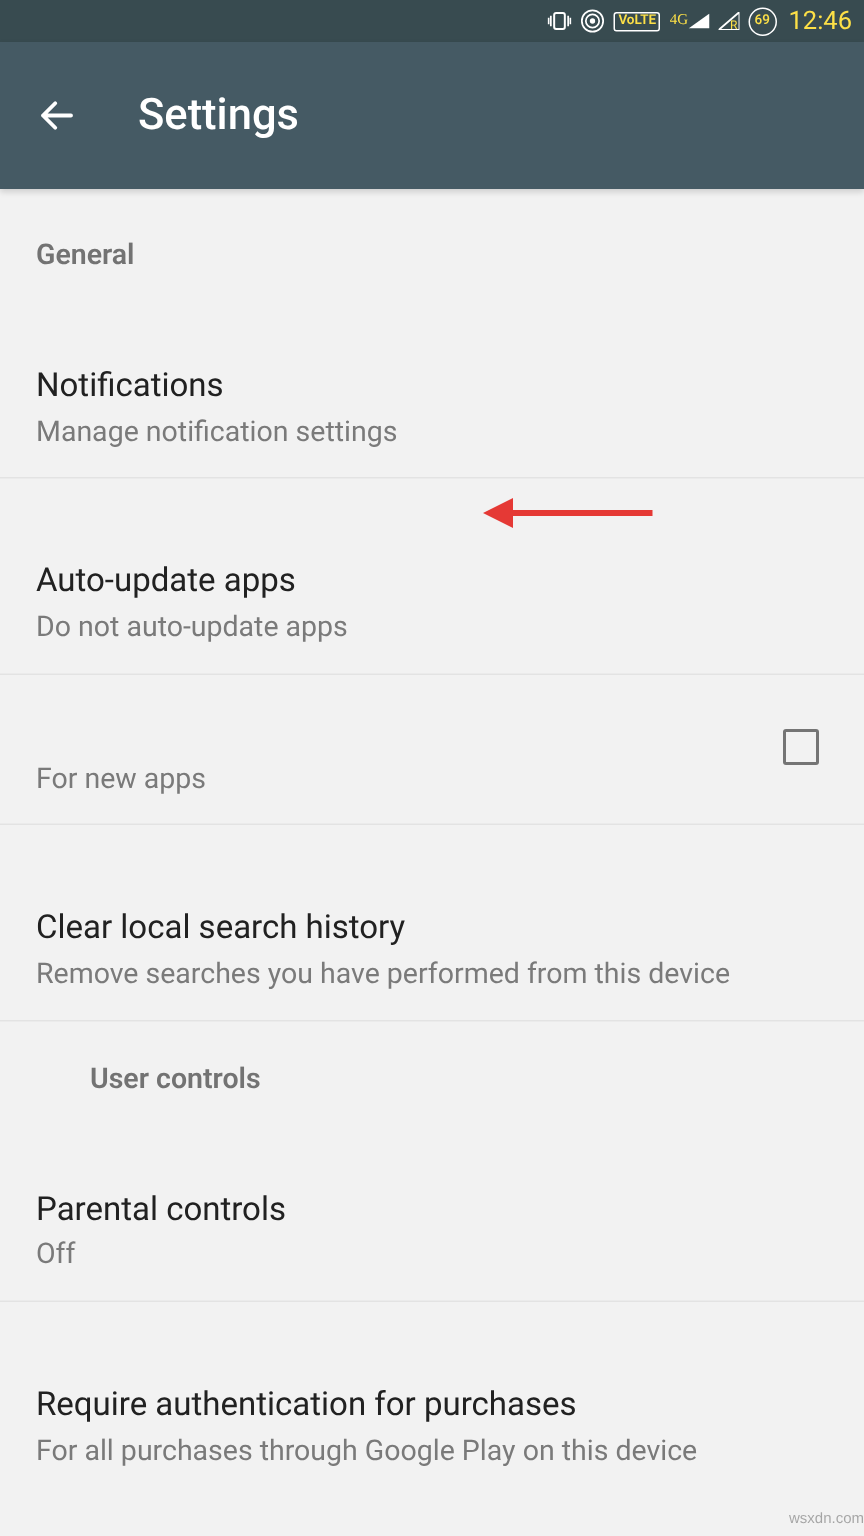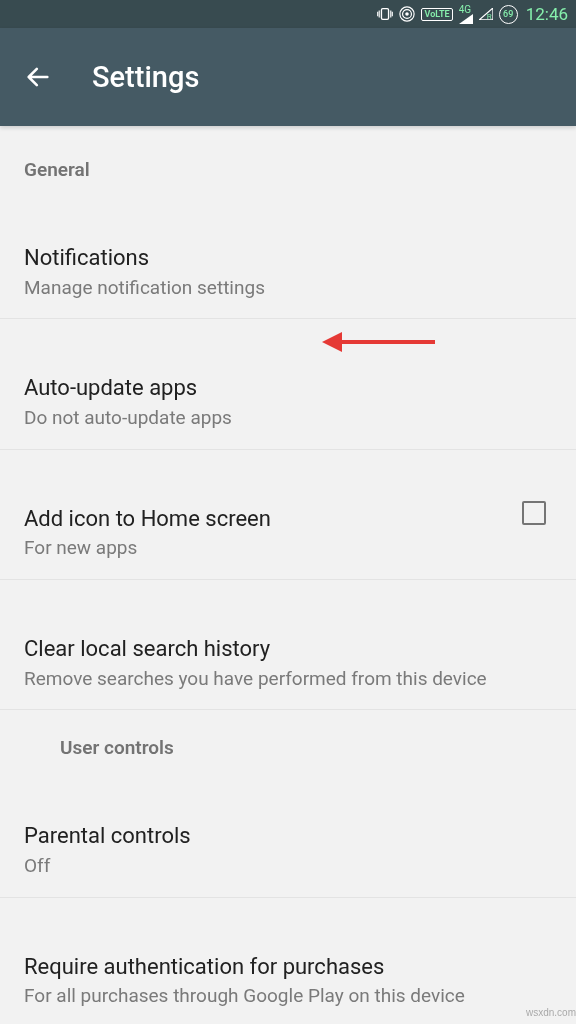--- a/index.html
+++ b/index.html
@@ -11,21 +11,21 @@
       overflow: hidden;
       position: relative;
     }
     .status-bar {
       height: 28px;
       background: #384b50;
       display: flex;
       align-items: center;
       justify-content: flex-end;
       padding: 0 8px;
-      color: #86efac;
+      color: #fde047;
       font-size: 14px;
       gap: 6px;
     }
     .status-item { display: inline-flex; align-items: center; }
     .status-time { font-size: 17px; font-weight: 400; margin-left: 2px; }
     .status-icon { width: 16px; height: 16px; display: inline-flex; align-items: center; justify-content: center; }
     .app-bar {
       height: 98px;
       background: #455a64;
       display: flex;
@@ -140,21 +140,21 @@
     </svg>
   </span>
   <span class="status-icon">
     <svg width="18" height="18" viewBox="0 0 18 18" fill="none">
       <circle cx="9" cy="9" r="2" fill="#fff"></circle>
       <circle cx="9" cy="9" r="5" stroke="#fff" stroke-width="1.3"></circle>
       <circle cx="9" cy="9" r="8" stroke="#fff" stroke-width="1.3"></circle>
     </svg>
   </span>
   <span class="volte-box">VoLTE</span>
-  <span class="status-item" style="flex-direction:column;align-items:flex-start;line-height:1;">
+  <span class="status-item" style="flex-direction:row;align-items:flex-start;line-height:1;font-family:Liberation Serif, serif;">
     <span class="signal-4g">4G</span>
     <svg width="14" height="10" viewBox="0 0 14 10">
         <polygon points="0,10 14,10 14,0" fill="#fff"></polygon>
       </svg>
   </span>
   <span class="status-item" style="flex-direction:column;align-items:flex-start;line-height:1;position:relative;">
     <svg width="14" height="12" viewBox="0 0 14 12">
         <polygon points="0,12 14,12 14,0" fill="none" stroke="#fff" stroke-width="1.3"></polygon>
       </svg>
     <span class="signal-4g" style="position:absolute;bottom:-1px;right:1px;font-size:8px;">R</span>
@@ -185,21 +185,20 @@
 
   <div class="list-item">
     <div class="list-text">
       <div class="list-title">Auto-update apps</div>
       <div class="list-sub">Do not auto-update apps</div>
     </div>
   </div>
 
   <div class="list-item">
     <div class="list-text">
-      <div class="list-title">Add icon to Home screen</div>
       <div class="list-sub">For new apps</div>
     </div>
     <div class="checkbox"></div>
   </div>
 
   <div class="list-item">
     <div class="list-text">
       <div class="list-title">Clear local search history</div>
       <div class="list-sub">Remove searches you have performed from this device</div>
     </div>

